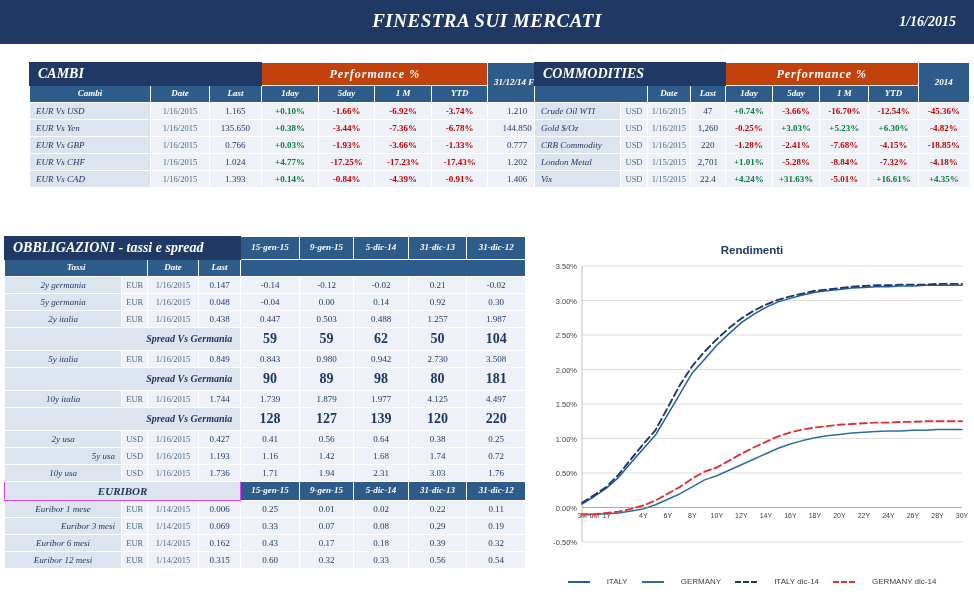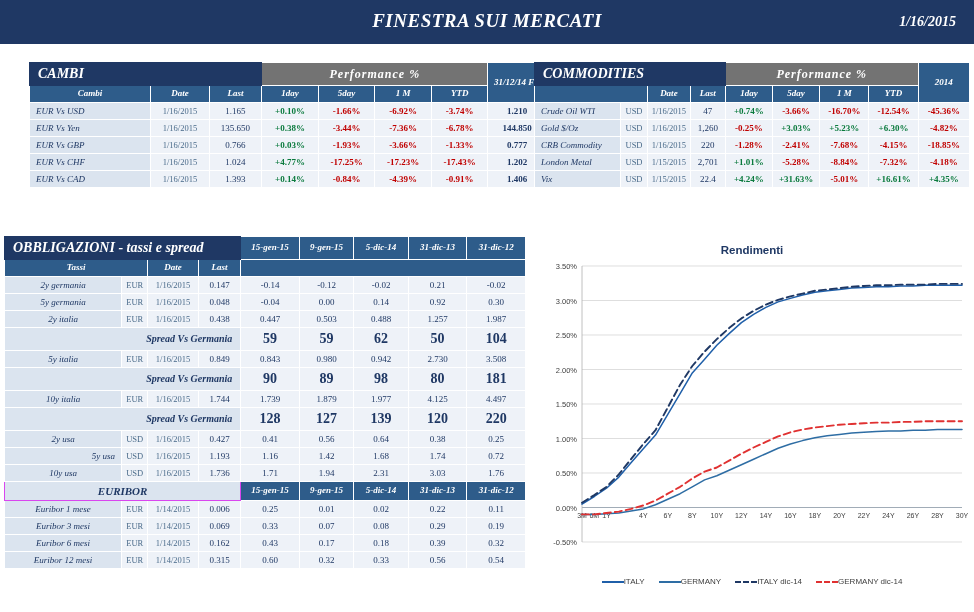--- a/index.html
+++ b/index.html
@@ -37,21 +37,21 @@
   td, th { padding: 0; }
 
   .sec-title {
     background: #1f3864; color: #ffffff;
     font-size: 14px; font-weight: bold; font-style: italic;
     font-family: "Liberation Serif", serif;
     padding: 3px 8px;
     border: 1px solid #1f3864;
   }
   .perf-title {
-    background: #737373; color: #ffffff;
+    background: #c2410c; color: #ffffff;
     font-size: 12px; font-weight: bold; font-style: italic;
     text-align: center; letter-spacing: 1px;
     border: 1px solid #ffffff;
   }
   .colhead {
     background: #2e5c8a; color: #ffffff;
     font-size: 9px; font-weight: bold; font-style: italic;
     text-align: center;
     border: 1px solid #ffffff;
     padding: 3px 2px;
@@ -66,21 +66,21 @@
   }
   .cell {
     background: #eef2f8; color: #1f3864;
     font-size: 9px; text-align: center;
     border: 1px solid #ffffff;
     padding: 3px 3px;
     white-space: nowrap;
   }
   .cell.cur { color: #4a6b8a; font-size: 8.5px; }
   .cell.date { color: #4a6b8a; font-size: 8.5px; }
-  .cell.bold { font-weight: bold; }
+  .cell.bold { font-weight: normal; }
   .pos { color: #0a7a3d; font-weight: bold; }
   .neg { color: #c00000; font-weight: bold; }
   .spread-lbl {
     background: #dbe4ef; color: #1f3864;
     font-size: 10px; font-weight: bold; font-style: italic;
     text-align: right; padding: 3px 8px;
     border: 1px solid #ffffff;
   }
   .spread-val {
     background: #eef2f8; color: #1f3864;
@@ -108,21 +108,21 @@
     font-size: 11.5px; font-weight: bold; color: #1f3864;
     margin-bottom: 2px;
   }
   .chart-wrap { position: relative; width: 436px; height: 330px; }
   .chart-svg { display: block; }
   .legend {
     position: absolute; left: 0; right: 0; bottom: 2px;
     display: flex; justify-content: center; gap: 14px;
     font-family: "Liberation Sans", sans-serif; font-size: 8px; color: #404040;
   }
-  .legend .item { display: flex; align-items: center; gap: 0; }
+  .legend .item { display: flex; align-items: center; gap: 17px; }
   .legend .swatch { display: inline-block; width: 22px; height: 0; border-top-width: 2px; border-top-style: solid; }
 </style>
 </head>
 <body>
 
 <div id="page">
 
   <div class="header">
     <div class="title">FINESTRA SUI MERCATI</div>
     <div class="date">1/16/2015</div>
@@ -463,21 +463,21 @@
         <td class="cell cur">EUR</td>
         <td class="cell date">1/14/2015</td>
         <td class="cell">0.006</td>
         <td class="cell">0.25</td>
         <td class="cell">0.01</td>
         <td class="cell">0.02</td>
         <td class="cell">0.22</td>
         <td class="cell">0.11</td>
       </tr>
       <tr>
-        <td class="rowlbl" style="text-align:center">Euribor 3 mesi</td>
+        <td class="rowlbl" style="text-align:right">Euribor 3 mesi</td>
         <td class="cell cur">EUR</td>
         <td class="cell date">1/14/2015</td>
         <td class="cell">0.069</td>
         <td class="cell">0.33</td>
         <td class="cell">0.07</td>
         <td class="cell">0.08</td>
         <td class="cell">0.29</td>
         <td class="cell">0.19</td>
       </tr>
       <tr>

